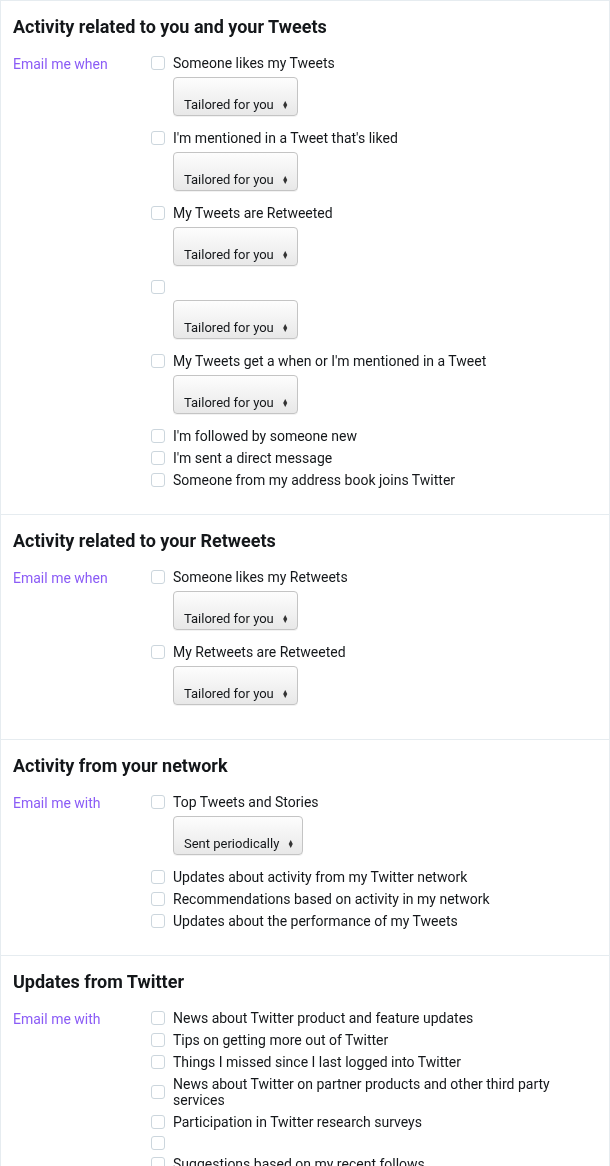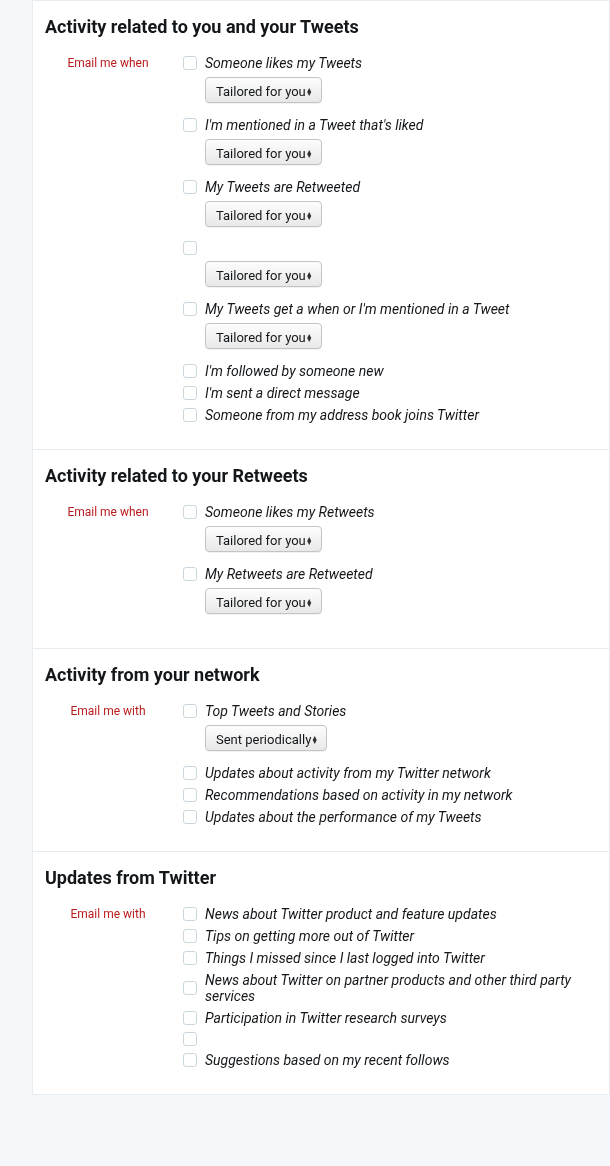--- a/index.html
+++ b/index.html
@@ -12,41 +12,40 @@
   background: #f5f8fa;
   width: 610px;
   font-size: 14px;
   color: #14171a;
 }
 .section {
   background: #fff;
   border: 1px solid #e6ecf0;
   border-top: none;
   padding: 15px 12px 20px 12px;
-  margin-left: 32px;
 }
 .section:first-child {
   border-top: 1px solid #e6ecf0;
 }
 .section-title {
   font-size: 18px;
   font-weight: 700;
   color: #14171a;
   margin-bottom: 18px;
 }
 .settings-row {
   display: flex;
   align-items: flex-start;
 }
 .row-label {
   width: 138px;
-  text-align: center;
+  text-align: left;
   padding-right: 12px;
-  font-size: 12px;
-  color: #b91c1c;
+  font-size: 14px;
+  color: #8b5cf6;
   padding-top: 1px;
   flex-shrink: 0;
 }
 .options-col {
   flex: 1;
 }
 .option-item {
   margin-bottom: 6px;
 }
 .option-item.with-dropdown {
@@ -62,33 +61,33 @@
   height: 14px;
   border: 1px solid #ccd6dd;
   border-radius: 3px;
   background: #fff;
   flex-shrink: 0;
   display: inline-block;
 }
 .option-label {
   font-size: 14px;
   color: #14171a;
-  font-style: italic;
 }
 .dropdown {
   display: inline-flex;
   align-items: center;
   margin-top: 6px;
   margin-left: 22px;
   background: linear-gradient(#fdfdfd, #e8e8e8);
   border: 1px solid #c4c4c4;
   border-radius: 4px;
-  padding: 6px 8px 3px 10px;
+  padding: 19px 8px 3px 10px;
   font-size: 13px;
   color: #14171a;
+  gap: 8px;
   box-shadow: 0 1px 0 rgba(0,0,0,0.05);
 }
 .dropdown-arrows {
   display: flex;
   flex-direction: column;
   line-height: 4px;
   font-size: 7px;
   color: #333;
 }
 </style>

